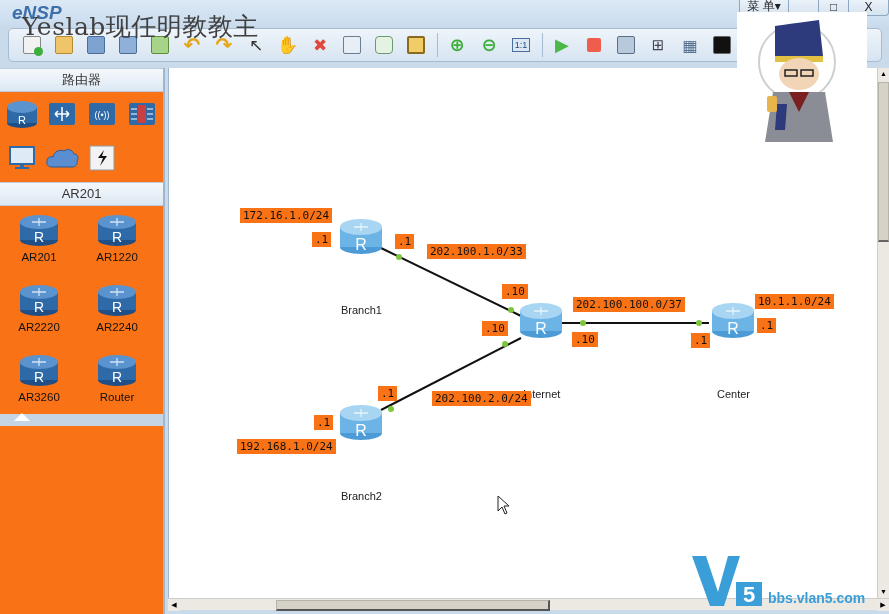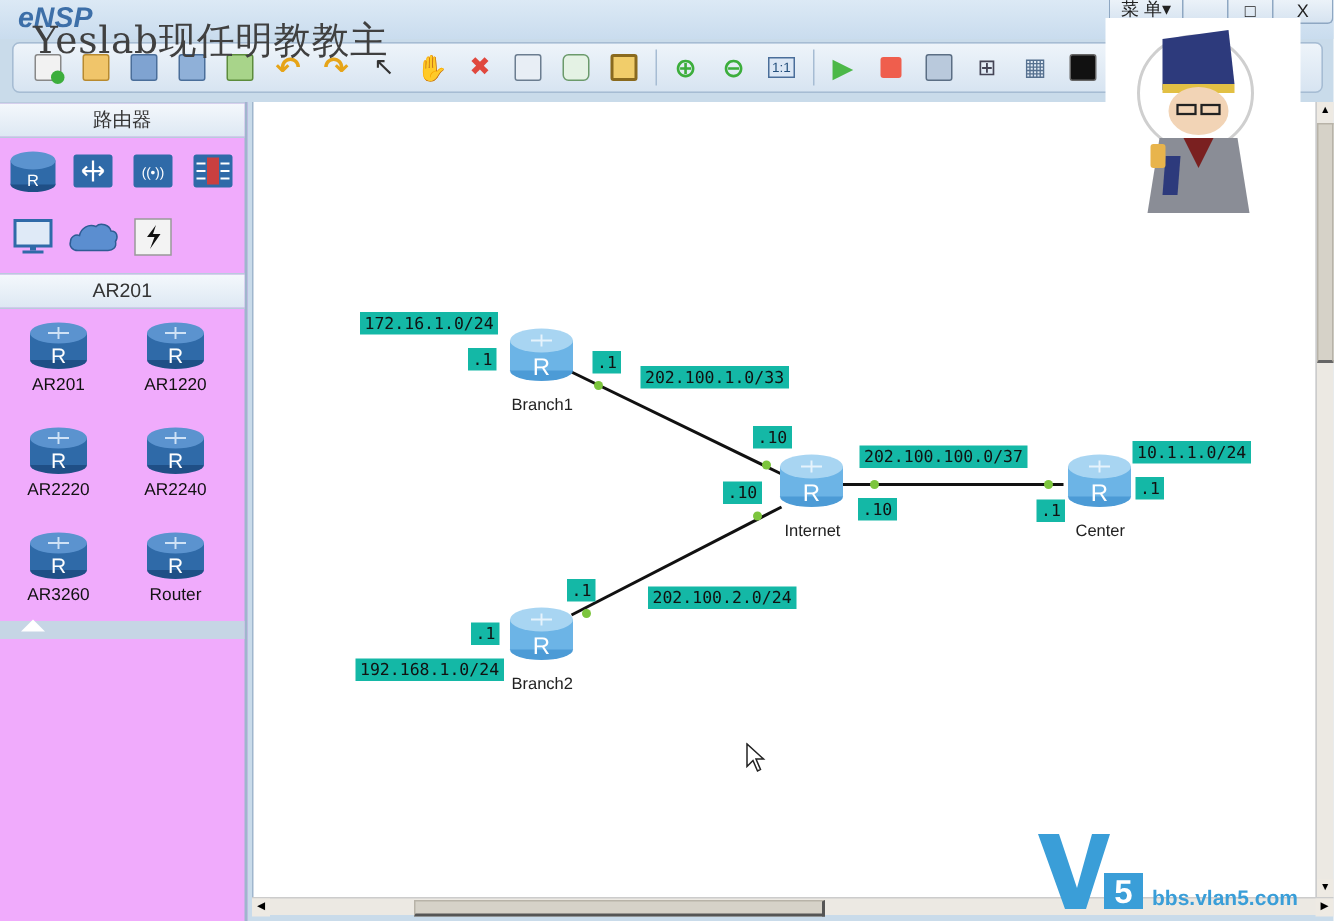--- a/index.html
+++ b/index.html
@@ -9,35 +9,35 @@
   .watermark-title { position: absolute; left: 22px; top: 10px; font-family: "DejaVu Serif", serif; font-size: 25px; color: #404040; letter-spacing: 0.5px; z-index: 5; }
   .window-title { position: absolute; left: 0; right: 0; top: 4px; text-align: center; font-size: 12px; color: #333; }
   .win-controls { position: absolute; right: 0; top: -2px; display: flex; height: 18px; border: 1px solid #8ea7c2; border-top: none; border-radius: 0 0 4px 4px; background: linear-gradient(#eef4fa, #d6e3f0); }
   .win-controls > div { height: 17px; border-left: 1px solid #8ea7c2; font-size: 12px; color: #222; display: flex; align-items: center; justify-content: center; }
   .win-controls > div:first-child { border-left: none; }
   .toolbar { position: absolute; left: 8px; top: 28px; width: 874px; height: 34px; border: 1px solid #a6bcd3; border-radius: 5px; background: linear-gradient(#eef4fa, #d7e4f1); display: flex; align-items: center; padding-left: 8px; }
   .tb-btn { width: 30px; height: 26px; display: flex; align-items: center; justify-content: center; margin-right: 2px; font-size: 15px; }
   .tb-sep { width: 1px; height: 24px; background: #a6bcd3; margin: 0 4px; }
   .ico { width: 18px; height: 18px; border-radius: 2px; display: inline-block; }
 
-  .left-panel { position: absolute; left: 0; top: 68px; width: 165px; height: 546px; background: #f0abfc; border-right: 2px solid #9fb6cd; }
+  .left-panel { position: absolute; left: 0; top: 68px; width: 165px; height: 546px; background: #f97316; border-right: 2px solid #9fb6cd; }
   .section-head { height: 24px; background: linear-gradient(#f4f8fc, #dde8f3); border-bottom: 1px solid #b9cbdd; border-top: 1px solid #b9cbdd; text-align: center; font-size: 13px; color: #333; line-height: 22px; }
   .cat-grid { display: grid; grid-template-columns: repeat(4, 40px); padding: 4px 2px 0 2px; row-gap: 8px; column-gap: 0; }
   .cat-item { width: 40px; height: 36px; display: flex; align-items: center; justify-content: center; }
   .dev-grid { display: grid; grid-template-columns: 78px 78px; padding: 6px 0 0 0; row-gap: 0; }
   .dev-item { height: 70px; display: flex; flex-direction: column; align-items: center; }
   .dev-item .lbl { font-size: 11.5px; color: #111; margin-top: 3px; }
   .desc-bar { position: absolute; left: 0; top: 346px; width: 163px; height: 12px; background: #c6d5e5; }
   .desc-notch { position: absolute; left: 14px; top: -1px; width: 0; height: 0; border-left: 8px solid transparent; border-right: 8px solid transparent; border-bottom: 8px solid #fff; }
   .desc { position: absolute; left: 0; top: 358px; width: 163px; padding: 10px 10px; font-size: 12px; color: #111; line-height: 14px; }
   .desc .title { font-weight: bold; font-size: 13px; margin-bottom: 6px; }
 
   .canvas { position: absolute; left: 168px; top: 68px; width: 709px; height: 530px; background: #ffffff; border-left: 1px solid #9fb6cd; overflow: hidden; }
-  .netlabel { position: absolute; background: #14b8a6; font-family: "DejaVu Sans Mono", monospace; font-size: 11px; color: #111; padding: 1px 3px; line-height: 13px; }
-  .devname { position: absolute; font-size: 11px; color: #222; }
+  .netlabel { position: absolute; background: #f97316; font-family: "DejaVu Sans Mono", monospace; font-size: 11px; color: #111; padding: 1px 3px; line-height: 13px; }
+  .devname { position: absolute; font-size: 11px; color: #222; margin-top: 40px; }
   .router { position: absolute; width: 44px; height: 40px; }
   .vscroll { position: absolute; right: 0; top: 68px; width: 12px; height: 530px; background: #ece9e3; border-left: 1px solid #ccc; }
   .vscroll .thumb { position: absolute; left: 0; top: 14px; width: 11px; height: 160px; background: #d6d2c8; border: 1px solid #b8b3a8; border-bottom: 2px solid #666; }
   .vscroll .arrow { position: absolute; left: 0; width: 11px; height: 12px; background: #eeeae3; font-size: 7px; text-align: center; line-height: 12px; color: #000; }
   .hscroll { position: absolute; left: 168px; top: 598px; width: 721px; height: 12px; background: #ece9e3; border-top: 1px solid #ccc; }
   .hscroll .thumb { position: absolute; left: 108px; top: 1px; width: 274px; height: 11px; background: #d6d2c8; border: 1px solid #b8b3a8; border-right: 2px solid #555; border-bottom: 2px solid #555; }
   .hscroll .arrow { position: absolute; top: 0; width: 12px; height: 12px; background: #eeeae3; font-size: 7px; text-align: center; line-height: 12px; }
   .avatar { position: absolute; left: 737px; top: 12px; width: 130px; height: 132px; background: #ffffff; z-index: 6; }
   .v5 { position: absolute; left: 688px; top: 548px; width: 200px; height: 60px; z-index: 4; }
   .v5 .brand { position: absolute; left: 80px; top: 18px; font-size: 21px; font-weight: bold; color: #3a9ed8; letter-spacing: 2px; }

